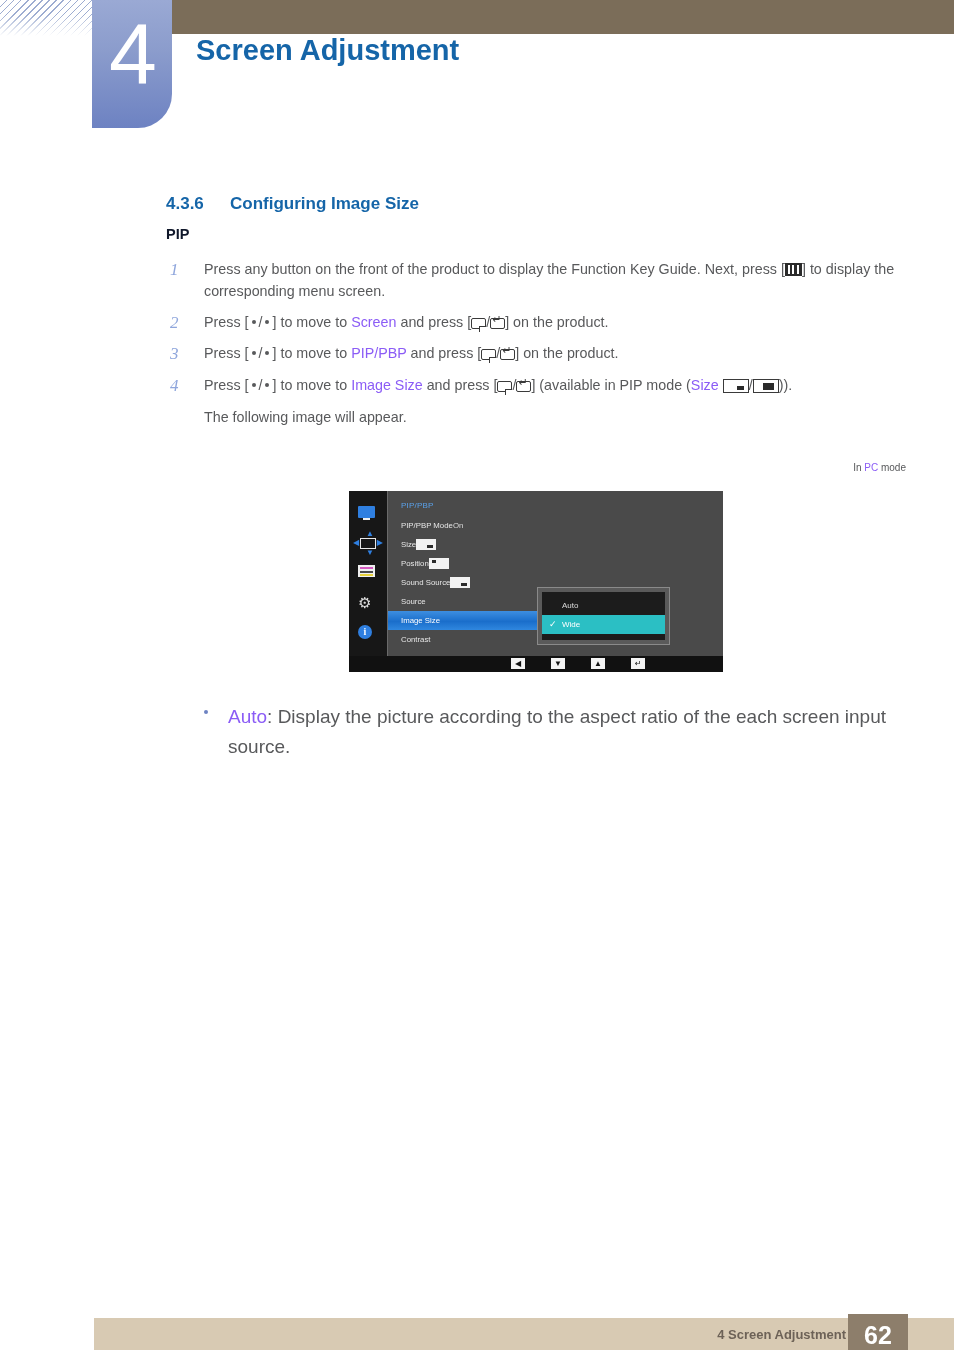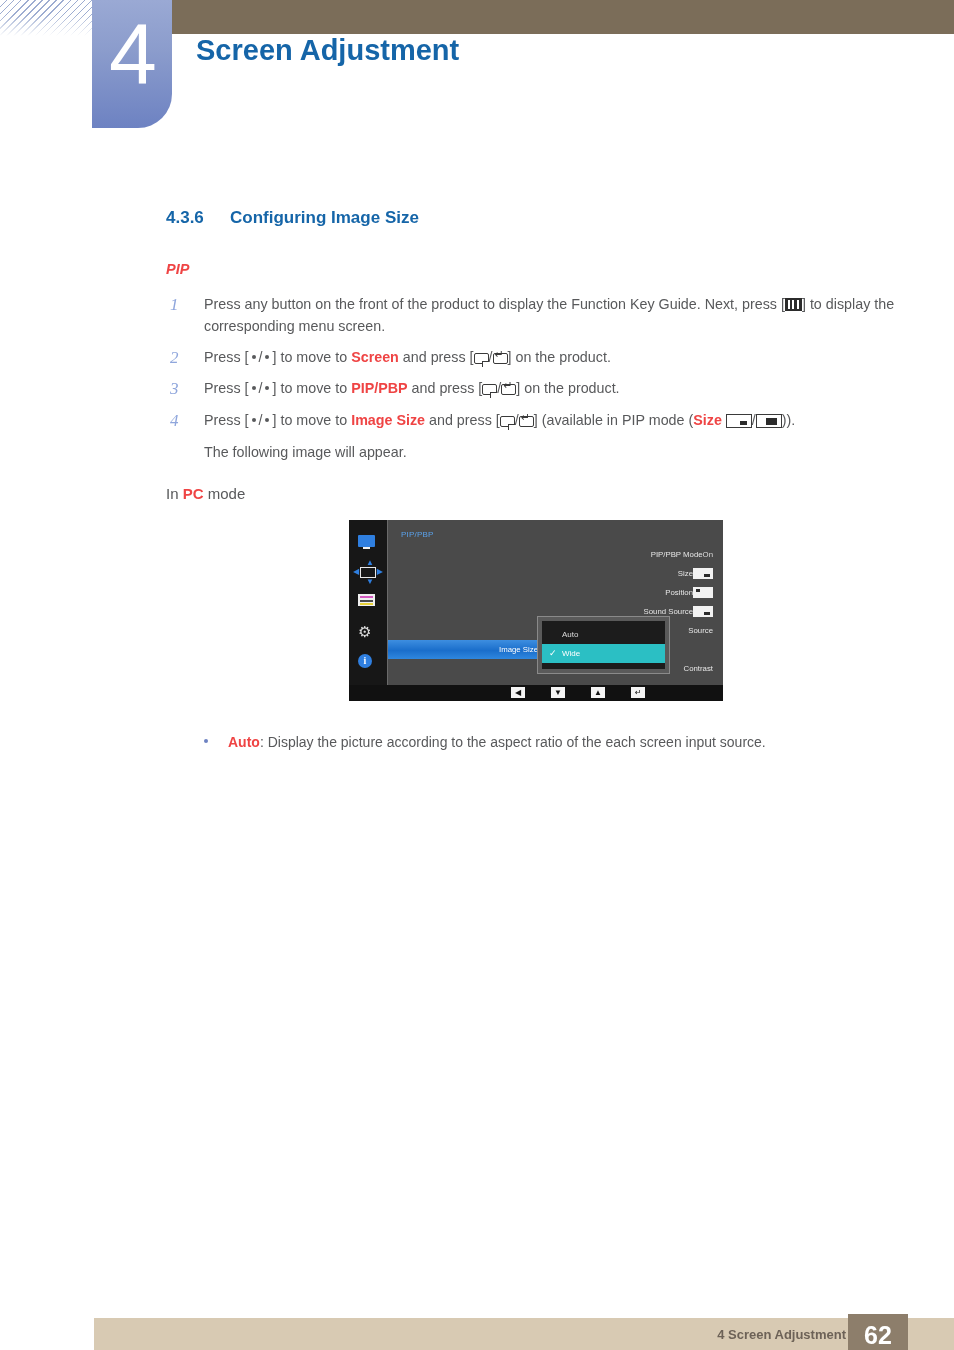--- a/index.html
+++ b/index.html
@@ -40,46 +40,46 @@
     letter-spacing:-2px;
     padding-bottom:22px;
   }
   .chap-title {
     position:absolute; left:196px; top:34px;
     font-size:29px; font-weight:bold; color:#1565a8;
     letter-spacing:0px;
   }
 
   
-  .content { position:absolute; left:166px; top:208px; width:740px; }
+  .content { position:absolute; left:166px; top:194px; width:740px; }
 
   .sec-head {
     font-size:17px; font-weight:bold; color:#1565a8;
     margin:0 0 0 0;
   }
   .sec-head .num { display:inline-block; width:64px; }
 
   .lead {
     font-size:14.5px; color:#58595b; margin-top:30px;
   }
 
   .pip-head {
-    font-size:14.5px; font-weight:bold; color:#ef4444; margin-top:33px;font-style:italic;
+    font-size:14.5px; font-weight:bold; color:#0f172a; margin-top:12px;
   }
 
   ol.steps { list-style:none; margin:16px 0 0 0; padding:0; }
   ol.steps > li {
     position:relative; padding-left:38px; margin-bottom:9px;
     font-size:14.3px; color:#58595b; line-height:1.55;
   }
   ol.steps > li .sn {
     position:absolute; left:4px; top:-1px;
     color:#8fa6dc; font-size:17px; font-style:italic; font-family:"Liberation Serif", serif;
   }
-  .orange { color:#ef4444; font-weight:bold; }
+  .orange { color:#8b5cf6; font-weight:normal; }
 
   
   .ic { display:inline-block; vertical-align:-3px; }
   .ic-menu {
     width:17px; height:13px; background:#2b2b2b;
     position:relative; vertical-align:-2px;
   }
   .ic-menu i { position:absolute; top:2px; width:2px; height:9px; background:#fff; }
   .ic-menu i:nth-child(1){ left:3px; }
   .ic-menu i:nth-child(2){ left:7.5px; }
@@ -106,21 +106,21 @@
   .ic-sizeS, .ic-sizeL {
     width:26px; height:14px; border:1.2px solid #3a3a3a; background:#fff;
     position:relative; vertical-align:-3px;
   }
   .ic-sizeS:after{ content:""; position:absolute; right:4px; bottom:2px; width:7px; height:4px; background:#2b2b2b; }
   .ic-sizeL:after{ content:""; position:absolute; right:4px; bottom:2px; width:11px; height:7px; background:#2b2b2b; }
 
   .dot { display:inline-block; width:4px; height:4px; border-radius:50%; background:#58595b; vertical-align:3px; margin:0 3px; }
 
   .mode-line {
-    text-align:left; font-size:15px; color:#58595b; margin-top:22px;
+    text-align:right; font-size:10px; color:#58595b; margin-top:34px;
   }
 
   
   .osd-wrap { margin:18px auto 0 auto; width:374px; }
   .osd {
     position:relative; width:374px; height:165px;
     background:#1c1c1c; display:flex;
   }
   .osd-side {
     width:38px; background:#171717; display:flex; flex-direction:column;
@@ -135,21 +135,21 @@
     color:#e8e8e8; font-size:7.2px; line-height:1.35;
     border-left:1px solid #6a6a6a;
   }
   .osd-title {
     color:#5aa0e8; font-size:8px; padding:10px 0 0 13px; letter-spacing:.2px;
   }
   .osd-rows { margin-top:6px; }
   .osd-row {
     height:19px; display:flex; align-items:center;
     padding:0 10px 0 13px; color:#e6e6e6; font-size:7.8px;
-    justify-content:flex-end;
+    justify-content:flex-start;
   }
   .osd-row.sel {
     background: linear-gradient(to bottom,#3d8ee0 0%,#1a6ecb 55%,#2f87df 100%);
     color:#ffffff; width:150px; padding-right:0;
   }
   .val-on { font-size:7.8px; color:#dddddd; }
   .val-box { width:20px; height:11px; background:#f2f2f2; position:relative; }
   .val-box.a:after{ content:""; position:absolute; right:3px; bottom:2px; width:6px; height:3px; background:#2b2b2b; }
   .val-box.b:after{ content:""; position:absolute; left:3px; top:2px; width:4px; height:3px; background:#2b2b2b; }
   .val-box.c:after{ content:""; position:absolute; right:3px; bottom:2px; width:6px; height:3px; background:#2b2b2b; }
@@ -197,21 +197,21 @@
   .oi-gear { font-size:15px; color:#dcdcdc; line-height:15px; }
   .oi-info {
     width:14px; height:14px; border-radius:50%; background:#2f7fe0;
     color:#fff; font-size:10px; font-weight:bold; text-align:center; line-height:14px;
     font-family:"Liberation Serif", serif;
   }
 
   
   ul.bullets { list-style:none; margin:30px 0 0 0; padding:0 0 0 34px; }
   ul.bullets > li {
-    position:relative; font-size:14px; line-height:1.6; color:#58595b;
+    position:relative; font-size:19px; line-height:1.6; color:#58595b;
     margin-bottom:7px; padding-left:28px;
   }
   ul.bullets > li:before {
     content:""; position:absolute; left:4px; top:8px;
     width:4px; height:4px; border-radius:50%; background:#6d82c2;
   }
 
   
   .footer-band {
     position:absolute; left:94px; top:1318px; width:860px; height:34px;

